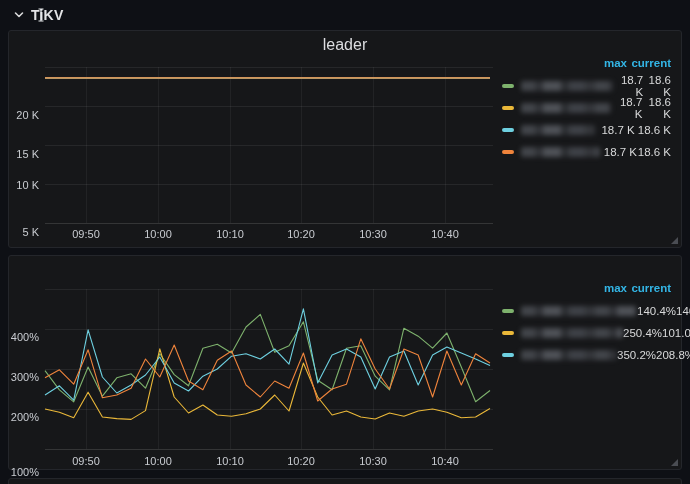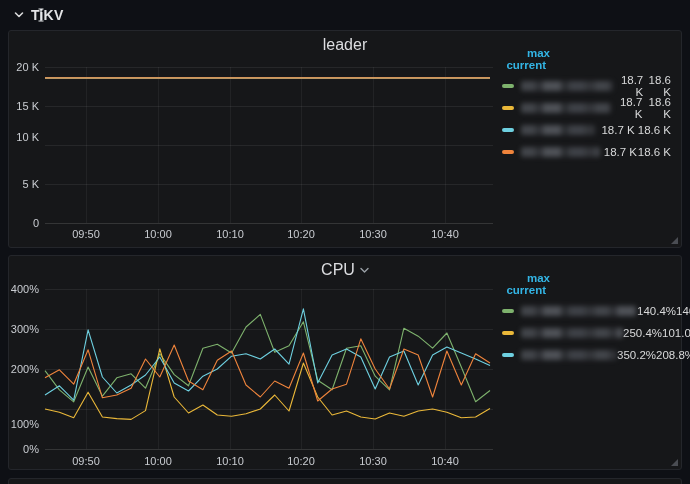--- a/index.html
+++ b/index.html
@@ -36,30 +36,30 @@
   .panel-title .tchev { vertical-align:1px; margin-left:5px; }
 
   .chart { position:absolute; left:0; top:0; width:492px; bottom:0; cursor:crosshair; }
   .chart svg { position:absolute; left:0; top:0; overflow:visible; }
 
   .hgrid { position:absolute; left:36px; width:448px; height:1px; background:rgba(255,255,255,0.07); }
   .hgrid.base { background:rgba(255,255,255,0.13); }
   .vgrid { position:absolute; width:1px; background:rgba(255,255,255,0.055); }
   .ytick {
     position:absolute; left:0; width:30px; text-align:right;
-    font-size:11px; color:#c9ccd1; line-height:12px;
+    font-size:11px; color:#c9ccd1; line-height:12px;margin-top:48px;
   }
   .xtick {
     position:absolute; width:46px; text-align:center;
     font-size:11px; color:#c9ccd1; line-height:12px;
   }
 
   
   .legend { position:absolute; left:493px; right:10px; top:26px; font-size:11.5px; }
-  .legend-head { display:flex; justify-content:flex-end; height:14px; margin-bottom:8px;flex-direction:column; }
+  .legend-head { display:flex; justify-content:flex-end; height:14px; margin-bottom:8px; }
   .legend-head .lh { font-weight:700; color:#33B5E5; text-align:right; cursor:pointer; }
   .lh-max { width:48px; }
   .lh-cur { width:44px; }
   .lrow { display:flex; align-items:center; height:14px; margin-bottom:8px; }
   .key { width:12px; height:4px; border-radius:2px; flex:none; margin-right:7px; cursor:pointer; }
   .blur-label {
     height:10px; border-radius:2px; flex:none; cursor:pointer;
     background:repeating-linear-gradient(90deg,#46494e 0 14px,#33353a 14px 22px,#53565c 22px 40px,#2f3135 40px 48px,#42454b 48px 64px,#36383d 64px 74px);
     filter:blur(2.5px); opacity:.92;
   }
@@ -161,25 +161,20 @@
         <span class="blur-label lw-3"></span>
         <span class="spacer"></span>
         <span class="val v-max">18.7 K</span>
         <span class="val v-cur">18.6 K</span>
       </div>
     </div>
     <div class="resize-handle"></div>
   </div>
 
   <div class="panel panel-cpu">
-    <div class="panel-title">
-      <span>CPU</span><svg class="tchev" width="9" height="7" viewBox="0 0 9 7">
-        <polyline points="1,1.5 4.5,5 8,1.5" fill="none" stroke="#9aa0a6" stroke-width="1.4" stroke-linecap="round" stroke-linejoin="round"></polyline>
-      </svg>
-    </div>
     <div class="chart" id="cpu-chart">
         <div class="hgrid" style="top: 33px;"></div>
         <div class="hgrid" style="top: 73px;"></div>
         <div class="hgrid" style="top: 113px;"></div>
         <div class="hgrid" style="top: 153px;"></div>
         <div class="hgrid base" style="top: 193px;"></div>
         <div class="vgrid" style="left: 77px; top: 33px; height: 160px;"></div>
         <div class="vgrid" style="left: 149px; top: 33px; height: 160px;"></div>
         <div class="vgrid" style="left: 221px; top: 33px; height: 160px;"></div>
         <div class="vgrid" style="left: 292px; top: 33px; height: 160px;"></div>

